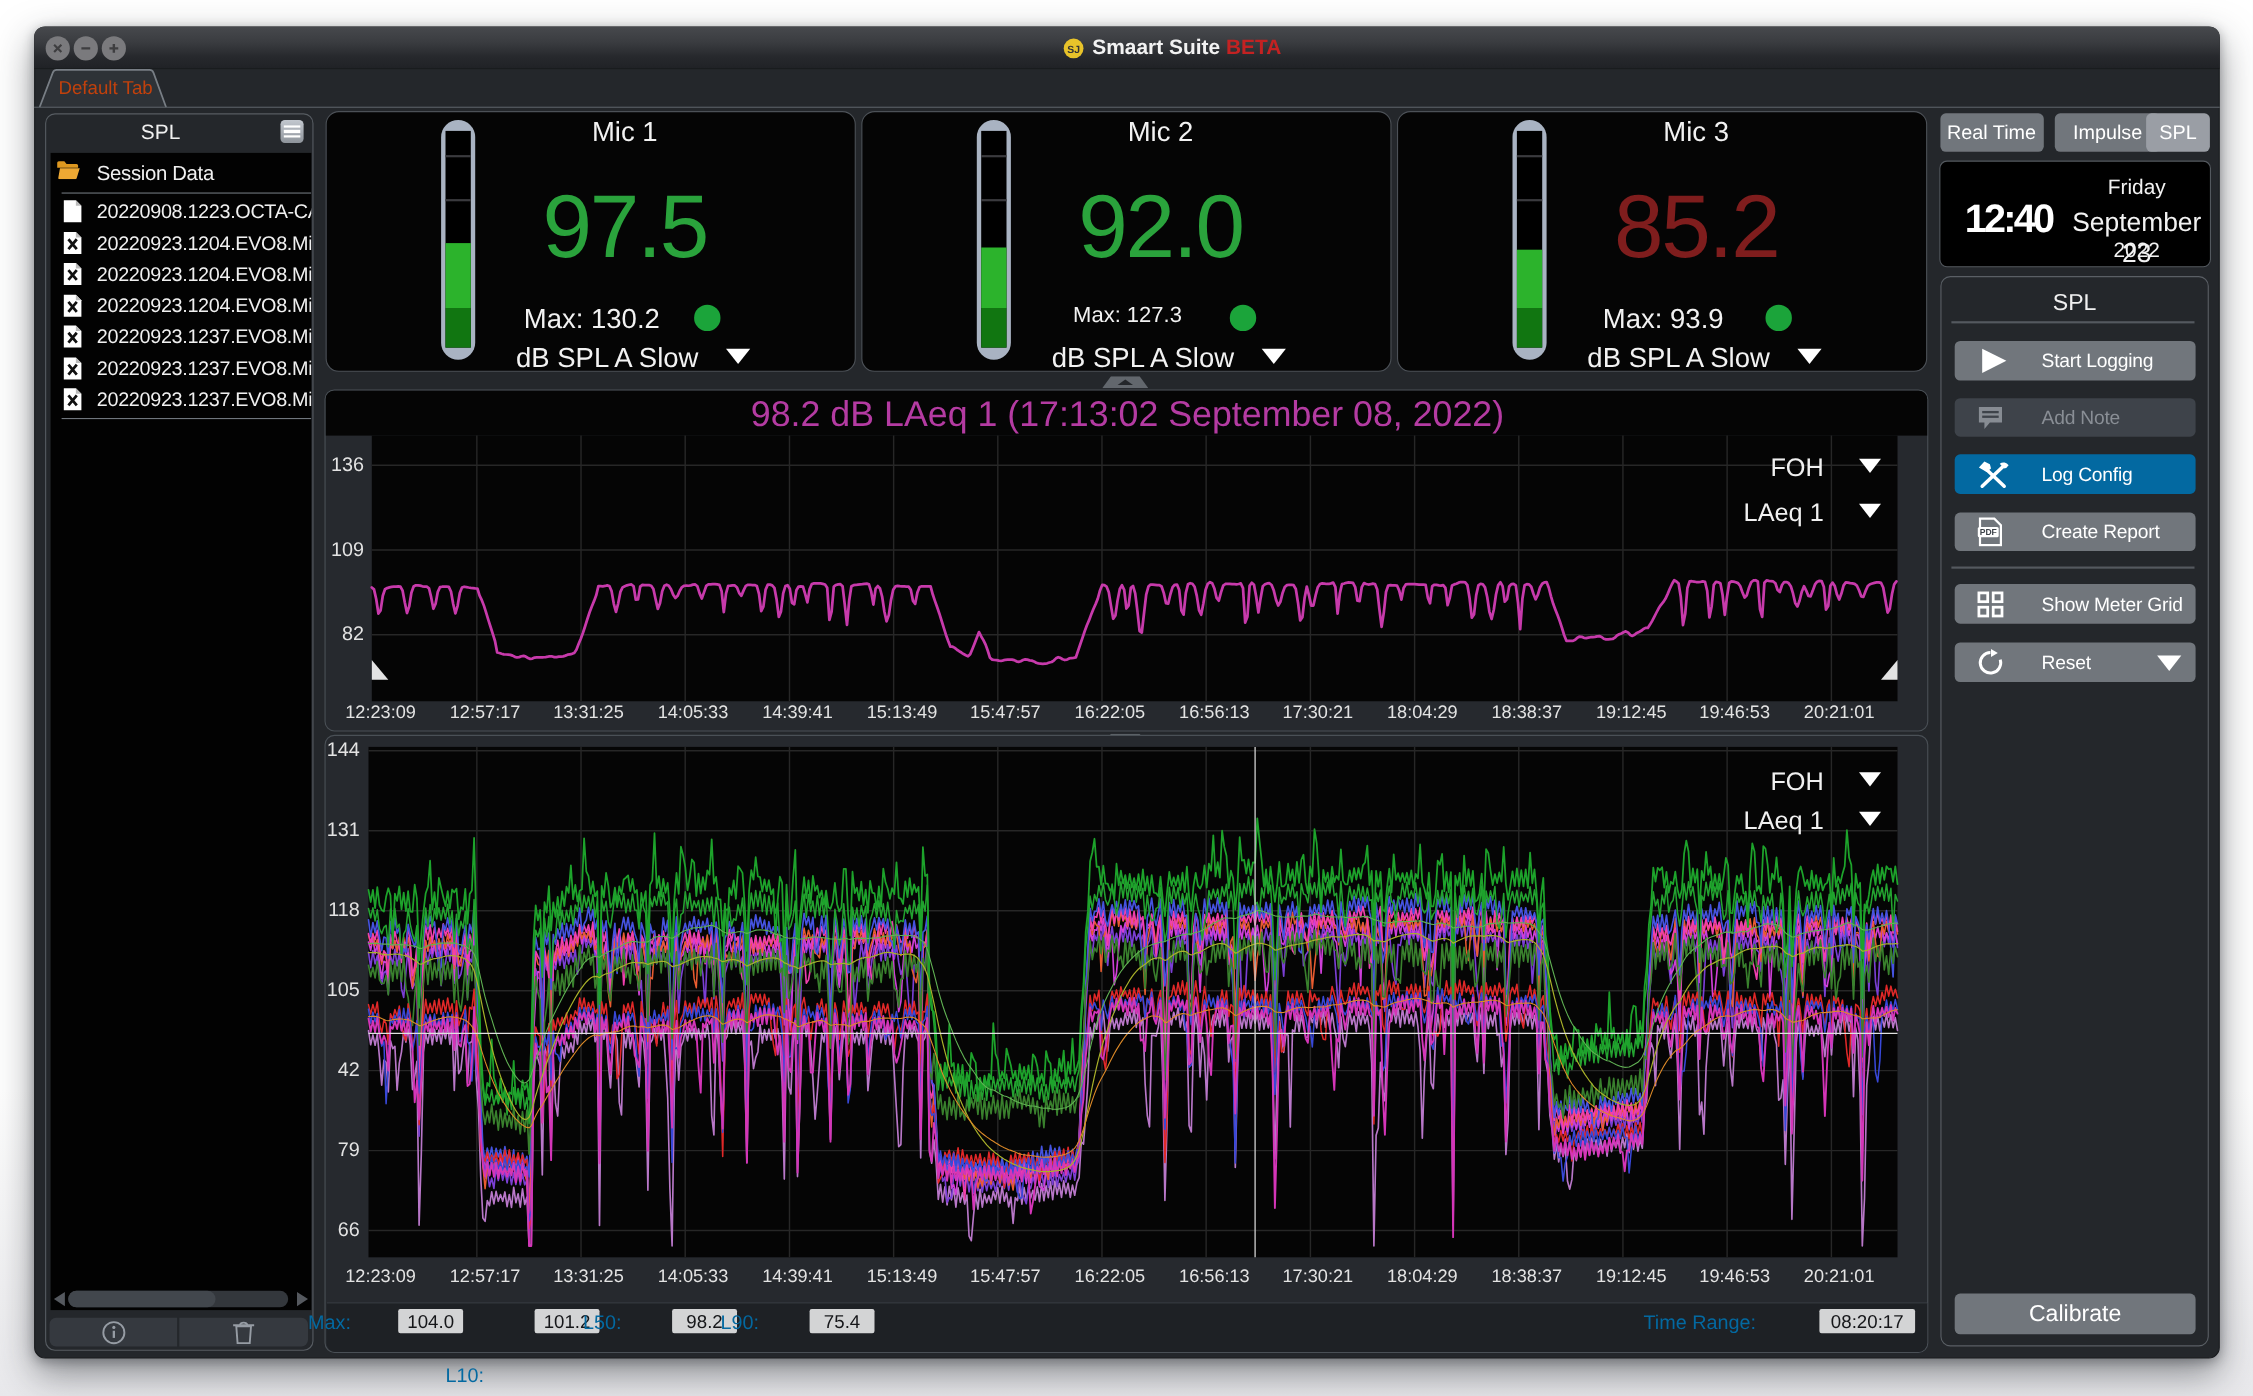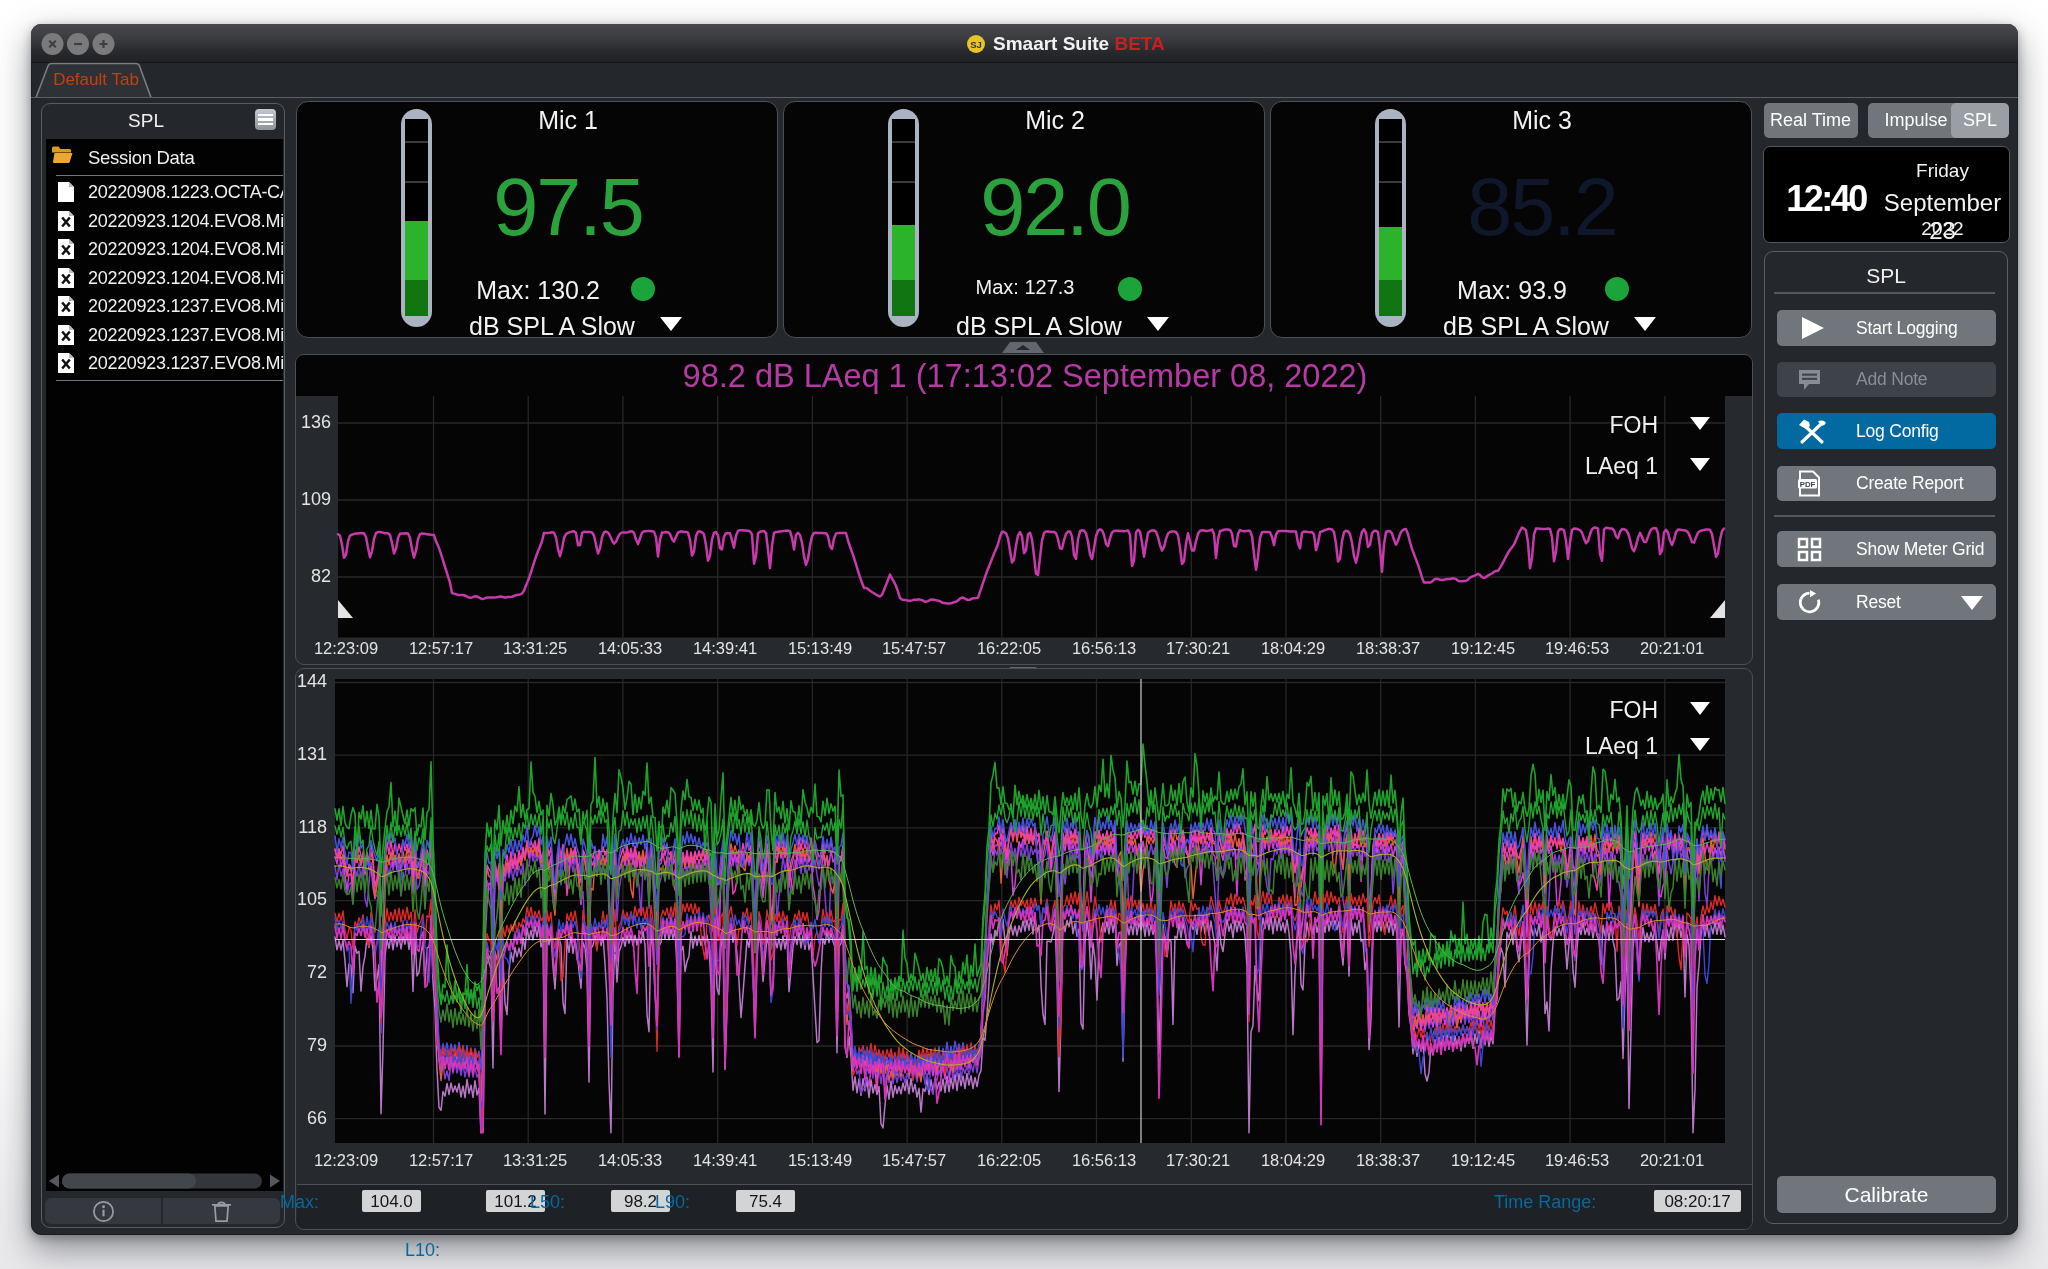--- a/index.html
+++ b/index.html
@@ -165,21 +165,21 @@
   <div class="abs tri-down" style="left:1147px;top:317px;"></div>
 
   <div class="abs micpanel" style="left:1270px;width:482px;"></div>
   <div class="abs" style="left:1375px;top:109px;width:31px;height:218px;border-radius:16px;background:#a9b3c2;"></div>
 <div class="abs" style="left:1379px;top:119px;width:23px;height:197px;background:#000;"></div>
 <div class="abs" style="left:1379px;top:141px;width:23px;height:1.5px;background:#3a3a3e;"></div>
 <div class="abs" style="left:1379px;top:181px;width:23px;height:1.5px;background:#3a3a3e;"></div>
 <div class="abs" style="left:1379px;top:227px;width:23px;height:53px;background:#2cb32c;"></div>
 <div class="abs" style="left:1379px;top:280px;width:23px;height:36px;background:#117611;"></div>
   <div class="abs" style="left:1400px;top:106px;width:284px;text-align:center;font-size:25px;color:#f2f2f2;">Mic 3</div>
-  <div class="abs" style="left:1365px;top:161px;width:354px;text-align:center;font-size:81px;letter-spacing:-2px;color:#0f172a;">85.2</div>
+  <div class="abs" style="left:1365px;top:161px;width:354px;text-align:center;font-size:81px;letter-spacing:-2px;color:#7f1d1d;">85.2</div>
   <div class="abs" style="left:1380px;top:276px;width:264px;text-align:center;font-size:25px;color:#f2f2f2;">Max: 93.9</div>
   <div class="abs" style="left:1605px;top:277px;width:24px;height:24px;border-radius:50%;background:#1ba43a;"></div>
   <div class="abs" style="left:1396px;top:312px;width:260px;text-align:center;font-size:25px;color:#f2f2f2;">dB SPL A Slow</div>
   <div class="abs tri-down" style="left:1634px;top:317px;"></div>
 
 <svg class="abs" style="left:1002px;top:342px;" width="42" height="11">
     <path d="M0 11 L8 0 L34 0 L42 11 Z" fill="#62676d"></path>
     <polygon points="14,8 21,3 28,8" fill="#24272b"></polygon>
   </svg>
 <svg class="abs" style="left:1002px;top:667px;" width="42" height="11">
@@ -275,21 +275,21 @@
 <div class="xlab" style="left:1612px;top:639px;">20:21:01</div>
 <div class="legend" style="left:1538px;top:412px;">FOH</div>
 <div class="ltri" style="left:1690px;top:417px;"></div>
 <div class="legend" style="left:1538px;top:453px;">LAeq 1</div>
 <div class="ltri" style="left:1690px;top:458px;"></div>
 
 <div class="ylab" style="left:287px;top:671px;">144</div>
 <div class="ylab" style="left:287px;top:744px;">131</div>
 <div class="ylab" style="left:287px;top:817px;">118</div>
 <div class="ylab" style="left:287px;top:889px;">105</div>
-<div class="ylab" style="left:287px;top:962px;">72</div>
+<div class="ylab" style="left:287px;top:962px;">42</div>
 <div class="ylab" style="left:287px;top:1035px;">79</div>
 <div class="ylab" style="left:287px;top:1108px;">66</div>
 <div class="xlab" style="left:286px;top:1151px;">12:23:09</div>
 <div class="xlab" style="left:381px;top:1151px;">12:57:17</div>
 <div class="xlab" style="left:475px;top:1151px;">13:31:25</div>
 <div class="xlab" style="left:570px;top:1151px;">14:05:33</div>
 <div class="xlab" style="left:665px;top:1151px;">14:39:41</div>
 <div class="xlab" style="left:760px;top:1151px;">15:13:49</div>
 <div class="xlab" style="left:854px;top:1151px;">15:47:57</div>
 <div class="xlab" style="left:949px;top:1151px;">16:22:05</div>

